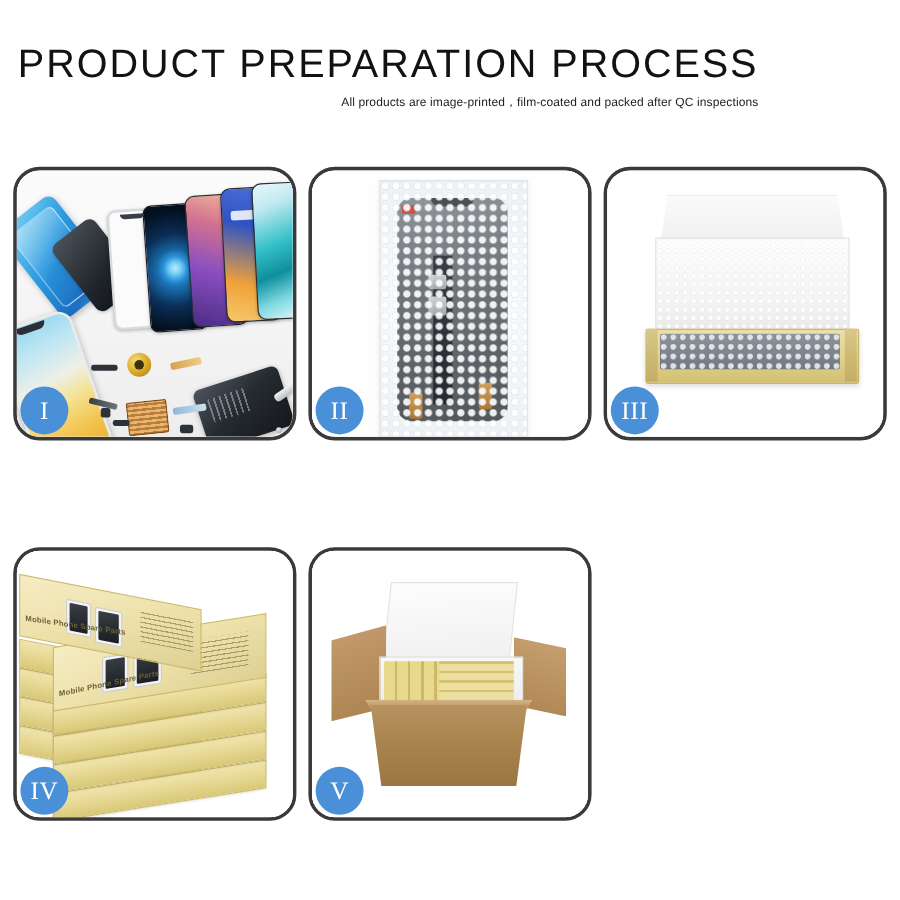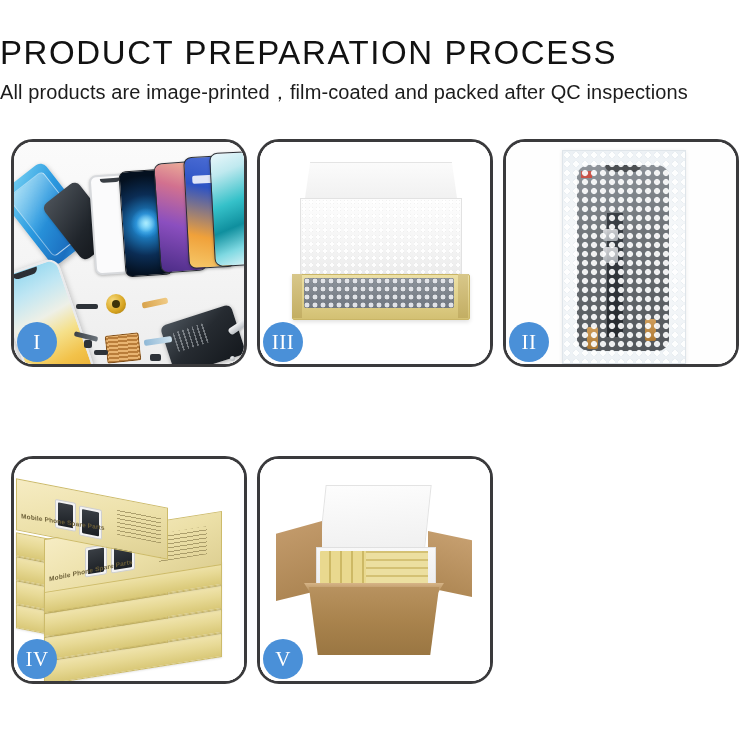--- a/index.html
+++ b/index.html
@@ -22,38 +22,38 @@
     height: 750px;
     background: #ffffff;
   }
 
   
   .header {
     position: absolute;
     left: 0;
     top: 0;
     width: 632px;
-    text-align: left;
+    text-align: right;
   }
   .page-title {
     margin: 0;
     padding-top: 36px;
     font-family: "Liberation Sans", sans-serif;
     font-size: 33px;
     font-weight: 400;
     letter-spacing: 1.6px;
     color: #121212;
     line-height: 1.05;
     white-space: nowrap;
   }
   .page-subtitle {
     margin: 0;
     padding-top: 9px;
     font-family: "Liberation Sans", sans-serif;
-    font-size: 20px;
+    font-size: 10px;
     font-weight: 400;
     letter-spacing: 0.1px;
     color: #1c1c1c;
     line-height: 1.2;
     white-space: nowrap;
   }
 
   
   .grid {
     position: absolute;
@@ -589,52 +589,52 @@
         <div class="p1-tweez"></div>
         <div class="screw" style="left:216px;top:214px;"></div>
         <div class="screw" style="left:224px;top:220px;"></div>
 
       </div>
       <div class="badge">I</div>
     </div>
 
     <div class="panel">
       <div class="panel-photo">
-        <div class="p3-bg"></div>
-        <div class="p3-lid"></div>
-        <div class="p3-foam">
-          <div class="p3-foamtex"></div>
-        </div>
-        <div class="p3-tray"></div>
-        <div class="p3-wall-l"></div>
-        <div class="p3-wall-r"></div>
-        <div class="p3-items"></div>
-      </div>
-      <div class="badge">III</div>
-    </div>
-
-    <div class="panel">
-      <div class="panel-photo">
         <div class="p2-bg"></div>
         <div class="p2-bag">
           <div class="p2-screen"></div>
           <div class="p2-flex"></div>
           <div class="p2-conn" style="left:40px;top:78px;"></div>
           <div class="p2-conn" style="left:40px;top:96px;height:16px;"></div>
           <div class="p2-gold" style="left:24px;top:176px;"></div>
           <div class="p2-gold" style="left:82px;top:168px;"></div>
           <div class="p2-redtag"></div>
           <div class="p2-bubbles"></div>
         </div>
       </div>
       <div class="badge">II</div>
     </div>
 
     <div class="panel">
       <div class="panel-photo">
+        <div class="p3-bg"></div>
+        <div class="p3-lid"></div>
+        <div class="p3-foam">
+          <div class="p3-foamtex"></div>
+        </div>
+        <div class="p3-tray"></div>
+        <div class="p3-wall-l"></div>
+        <div class="p3-wall-r"></div>
+        <div class="p3-items"></div>
+      </div>
+      <div class="badge">III</div>
+    </div>
+
+    <div class="panel">
+      <div class="panel-photo">
         <div class="p4-bg"></div>
 
         <div class="stackbox" style="left:2px;top:160px;width:150px;height:22px;transform:skewY(11deg);"></div>
         <div class="stackbox" style="left:2px;top:136px;width:150px;height:22px;transform:skewY(11deg);"></div>
         <div class="stackbox" style="left:2px;top:112px;width:150px;height:22px;transform:skewY(11deg);"></div>
         <div class="stackbox" style="left:2px;top:88px;width:150px;height:22px;transform:skewY(11deg);"></div>
 
         <div class="stackbox" style="left:30px;top:188px;width:176px;height:22px;transform:skewY(-9deg);"></div>
         <div class="stackbox" style="left:30px;top:164px;width:176px;height:22px;transform:skewY(-9deg);"></div>
         <div class="stackbox" style="left:30px;top:140px;width:176px;height:22px;transform:skewY(-9deg);"></div>

